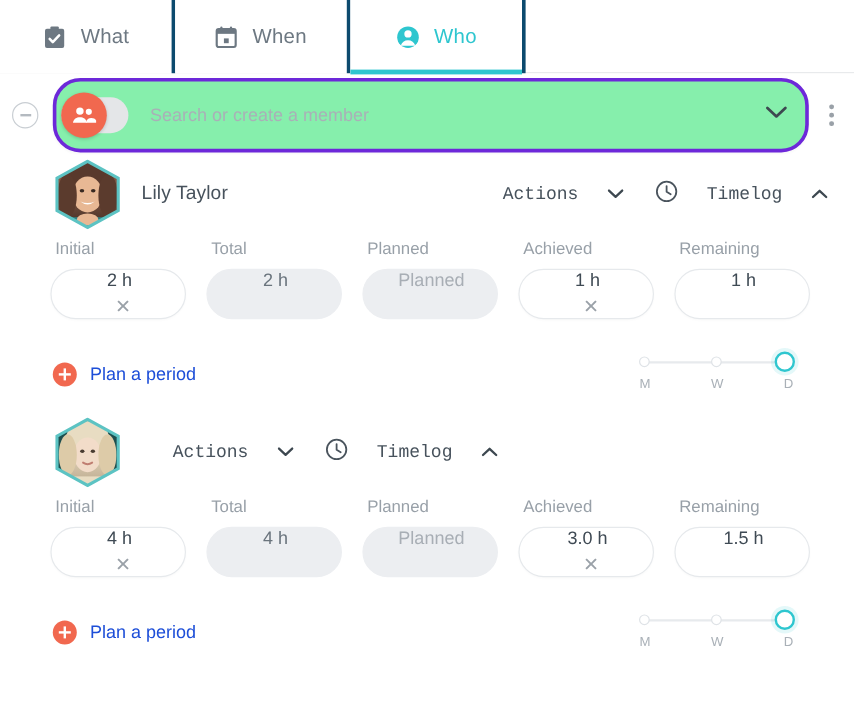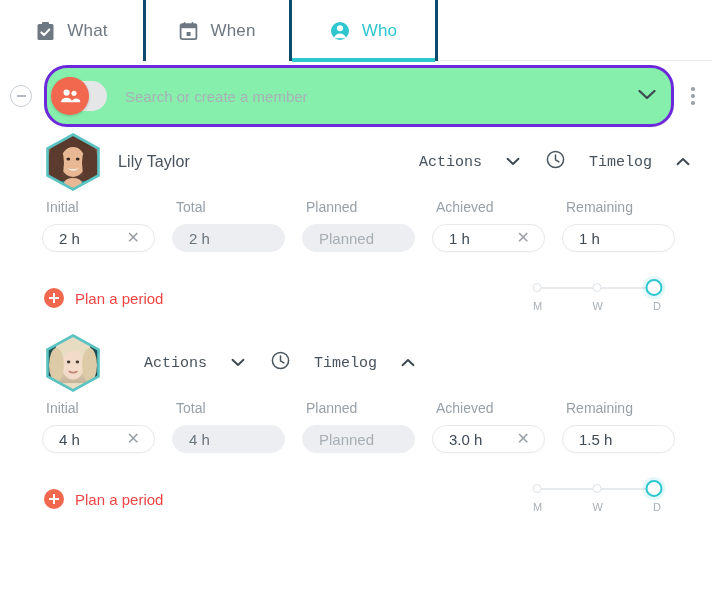--- a/index.html
+++ b/index.html
@@ -173,27 +173,28 @@
   }
   .field { width: 130px; flex: 0 0 auto; }
   .field-label {
     font-size: 14px;
     color: #98a0a8;
     margin-bottom: 9px;
     display: block;
     padding-left: 4px;
   }
   .pill {
-    height: 28px;
+    height: 42px;
     border-radius: 22px;
     display: flex;
     align-items: center;
     padding: 0 14px 0 16px;
     font-size: 15px;
     width: 113px;
+    flex-direction: column;
   }
   .pill.white {
     background: #ffffff;
     border: 1px solid #e6e9ec;
     color: #3f4a54;
     box-shadow: 0 1px 2px rgba(0,0,0,.025);
   }
   .pill.grey {
     background: #eceef1;
     border: 1px solid #eceef1;
@@ -215,21 +216,21 @@
     display: flex;
     align-items: flex-end;
     padding-left: 22px;
     margin-top: 16px;
     height: 44px;
   }
   .plan-link {
     display: flex;
     align-items: center;
     gap: 11px;
-    color: #ef4444;
+    color: #1d4ed8;
     font-size: 15px;
     cursor: pointer;
     height: 28px;
   }
   .plus-circle {
     width: 20px; height: 20px;
     border-radius: 50%;
     background: #f1684f;
     position: relative;
     flex: 0 0 auto;

